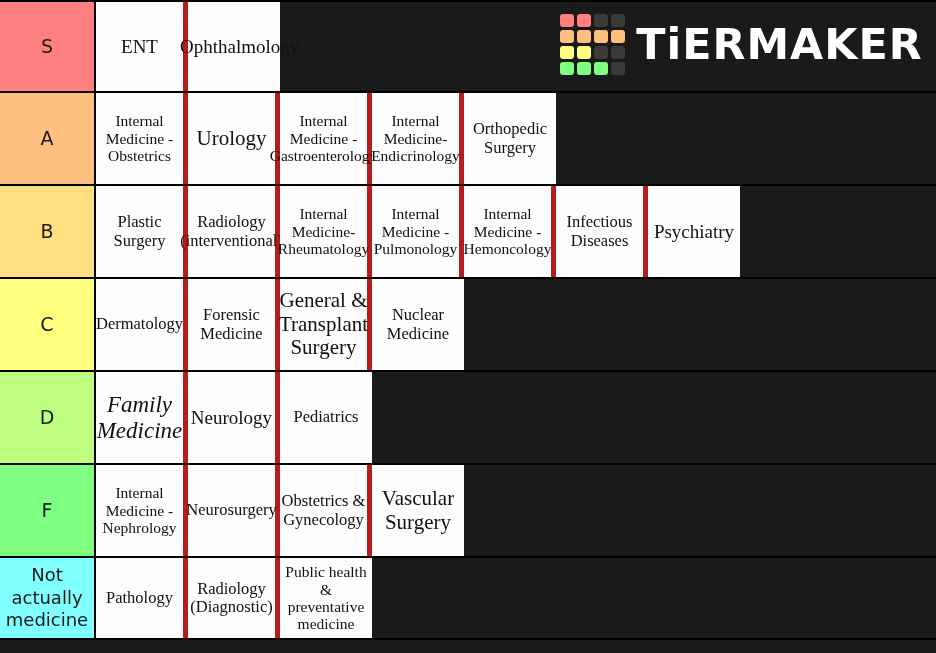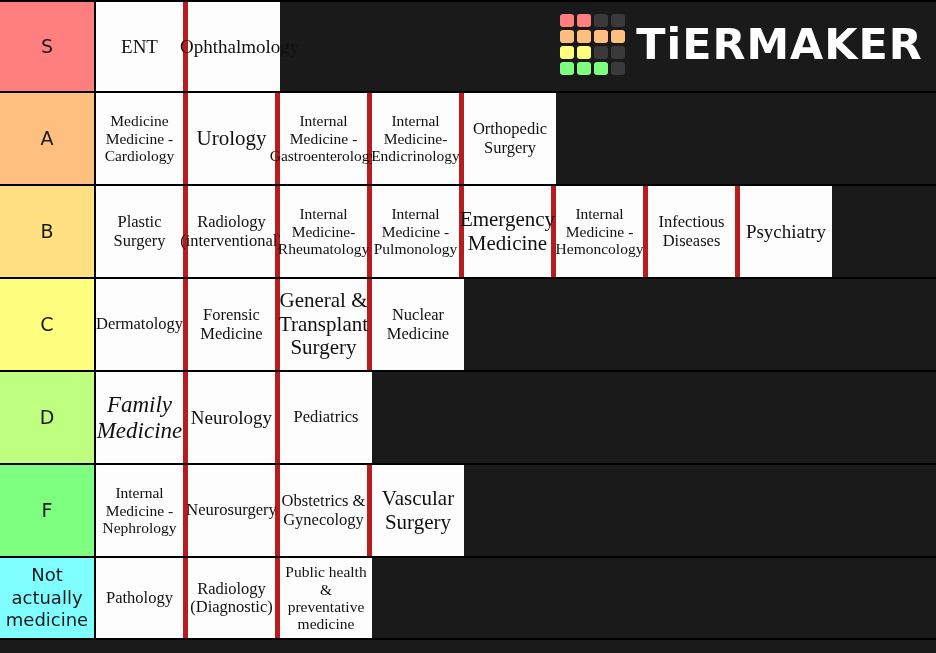--- a/index.html
+++ b/index.html
@@ -153,21 +153,21 @@
           </div>
           <div class="item fs-15">
             <span>Ophthalmology</span>
           </div>
         </div>
       </div>
       <div class="tier-row" style="height: 93px;">
         <div class="tier-label" style="background: rgb(255, 191, 127);">A</div>
         <div class="tier-items">
           <div class="item fs-12">
-            <span>Medicine Medicine - Cardiology</span>
+            <span>Internal Medicine - Obstetrics</span>
           </div>
           <div class="item fs-17">
             <span>Urology</span>
           </div>
           <div class="item fs-12">
             <span>Internal Medicine - Gastroenterology</span>
           </div>
           <div class="item fs-12">
             <span>Internal Medicine- Endicrinology</span>
           </div>
@@ -184,23 +184,20 @@
           </div>
           <div class="item fs-13">
             <span>Radiology (interventional)</span>
           </div>
           <div class="item fs-12">
             <span>Internal Medicine- Rheumatology</span>
           </div>
           <div class="item fs-12">
             <span>Internal Medicine - Pulmonology</span>
           </div>
-          <div class="item fs-17">
-            <span>Emergency Medicine</span>
-          </div>
           <div class="item fs-12">
             <span>Internal Medicine - Hemoncology</span>
           </div>
           <div class="item fs-13">
             <span>Infectious Diseases</span>
           </div>
           <div class="item fs-15">
             <span>Psychiatry</span>
           </div>
         </div>

